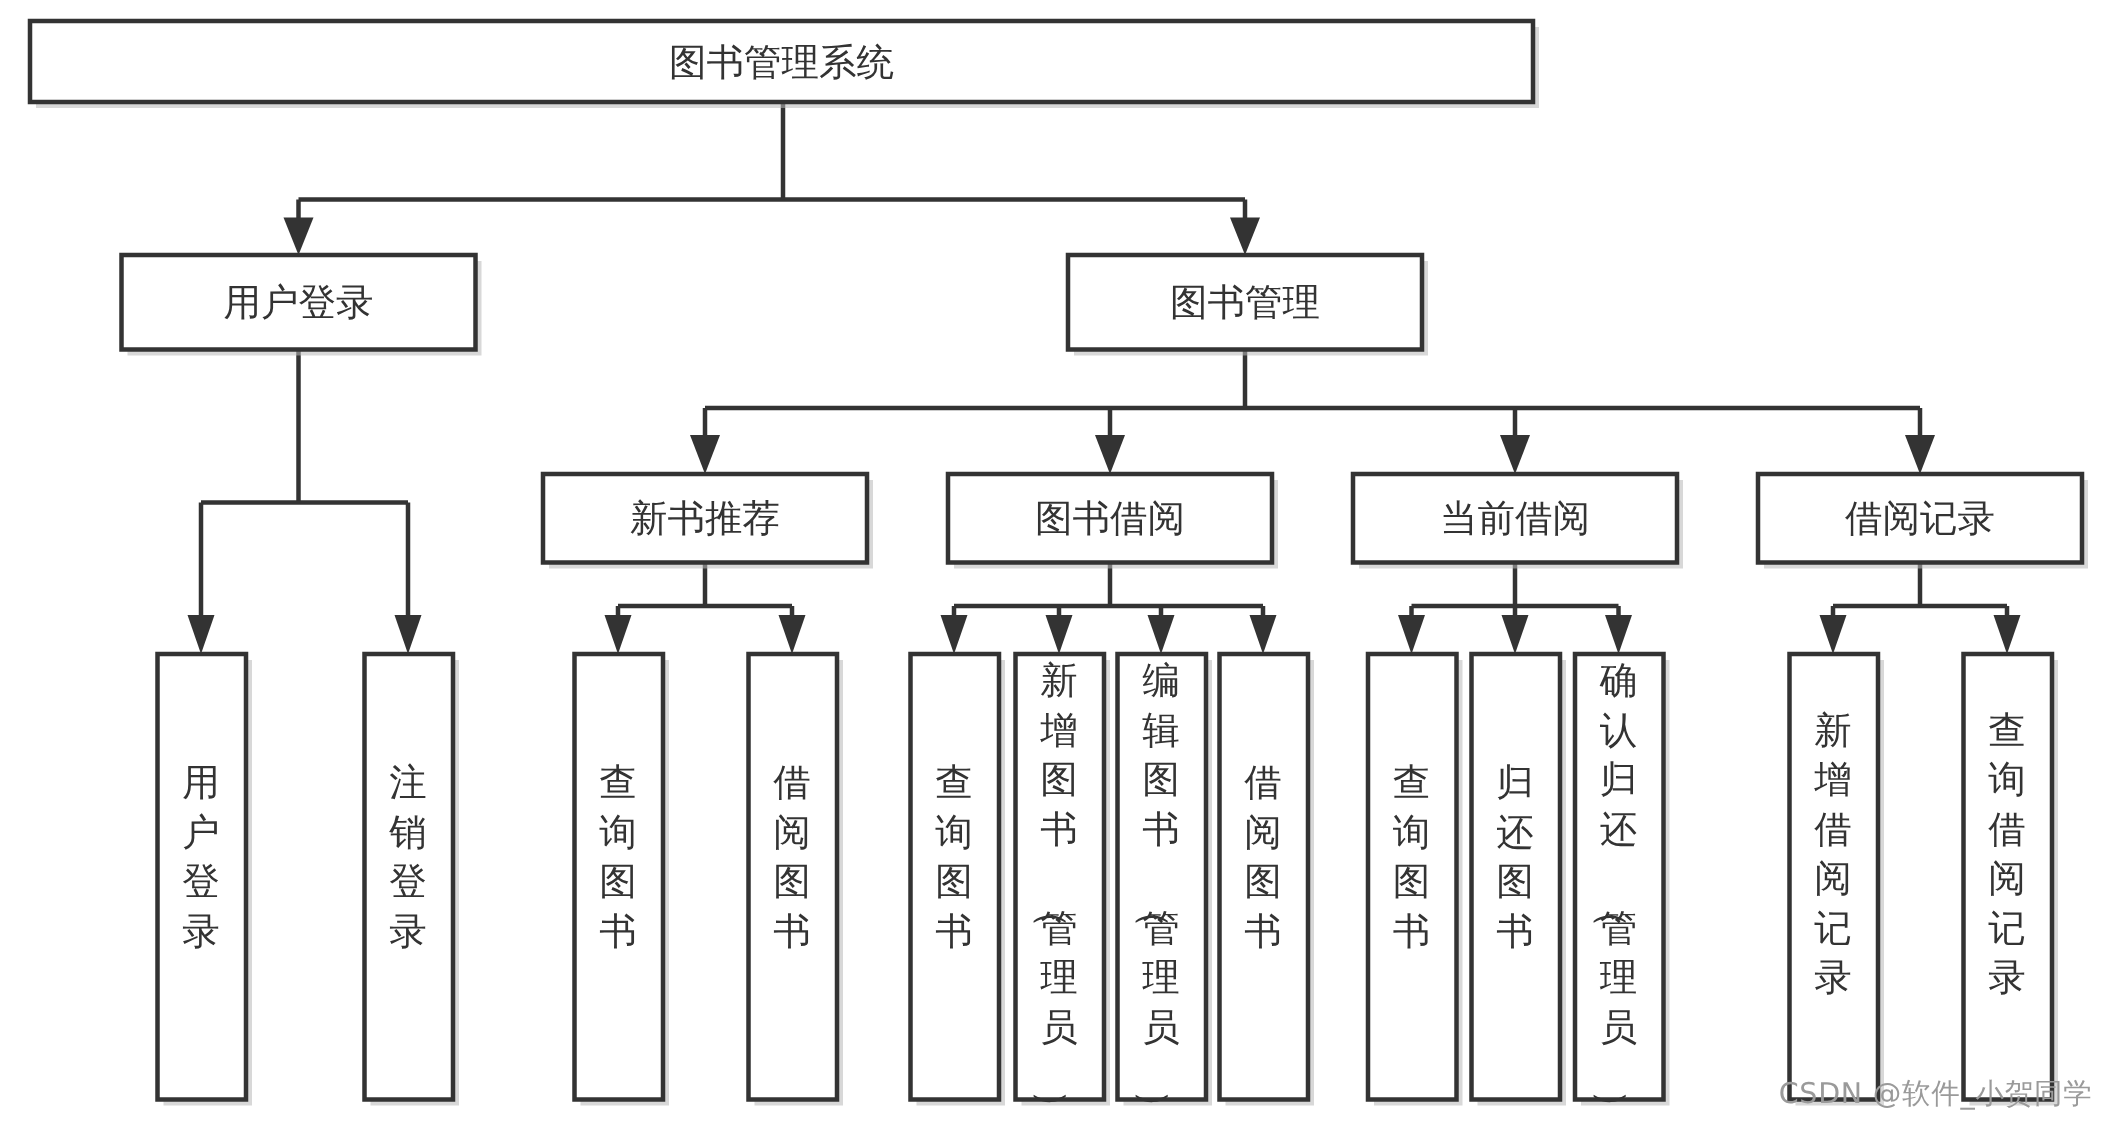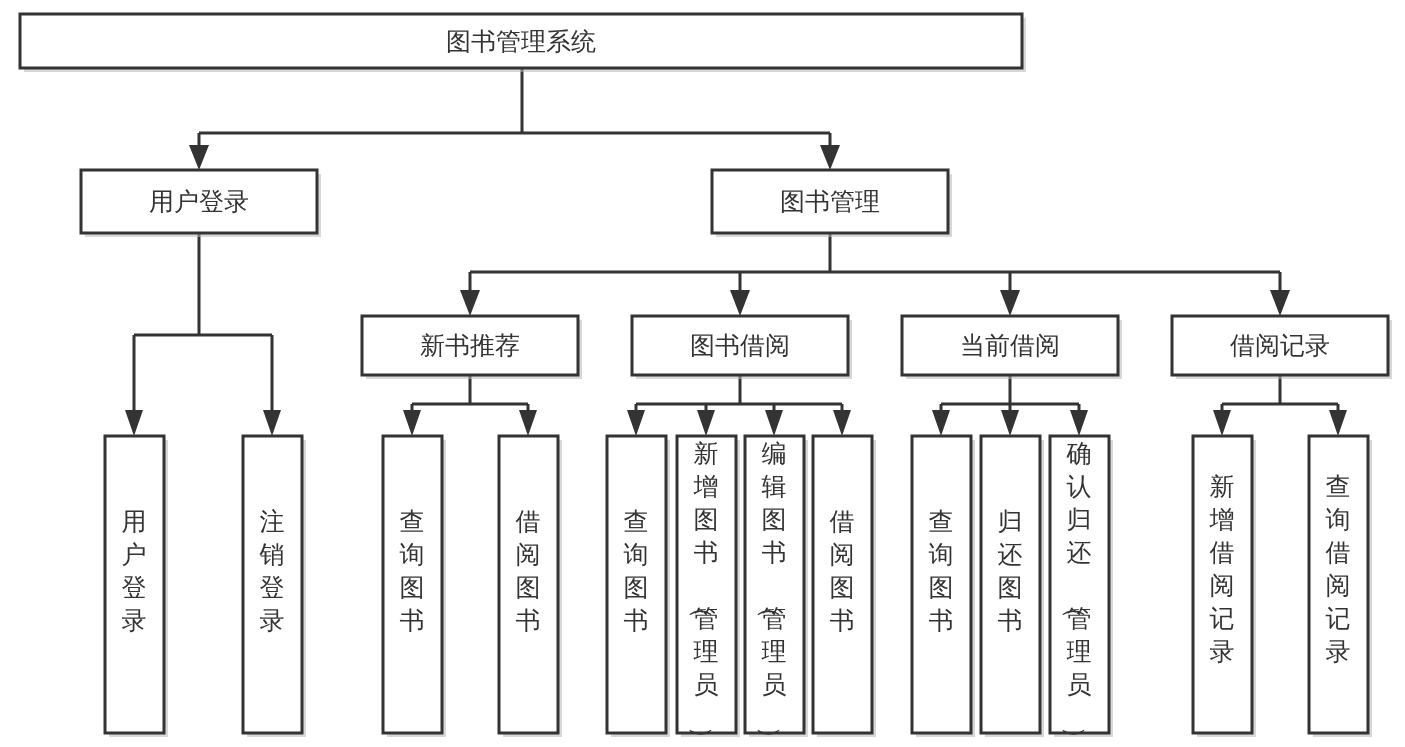--- a/index.html
+++ b/index.html
@@ -256,14 +256,15 @@
     </g>
 
     <g>
       <rect class="node-shadow" x="1313" y="440" width="59" height="297"></rect>
       <rect class="node-rect" x="1309" y="436" width="59" height="297"></rect>
       <text class="node-label-v" x="1338" y="495"><tspan x="1338" y="495">查</tspan><tspan x="1338" y="528">询</tspan><tspan x="1338" y="561">借</tspan><tspan x="1338" y="594">阅</tspan><tspan x="1338" y="627">记</tspan><tspan x="1338" y="660">录</tspan></text>
     </g>
 
   </svg>
 
+  <div class="watermark-text">CSDN @软件_小贺同学</div>
 
 </div>
 
 </body></html>

